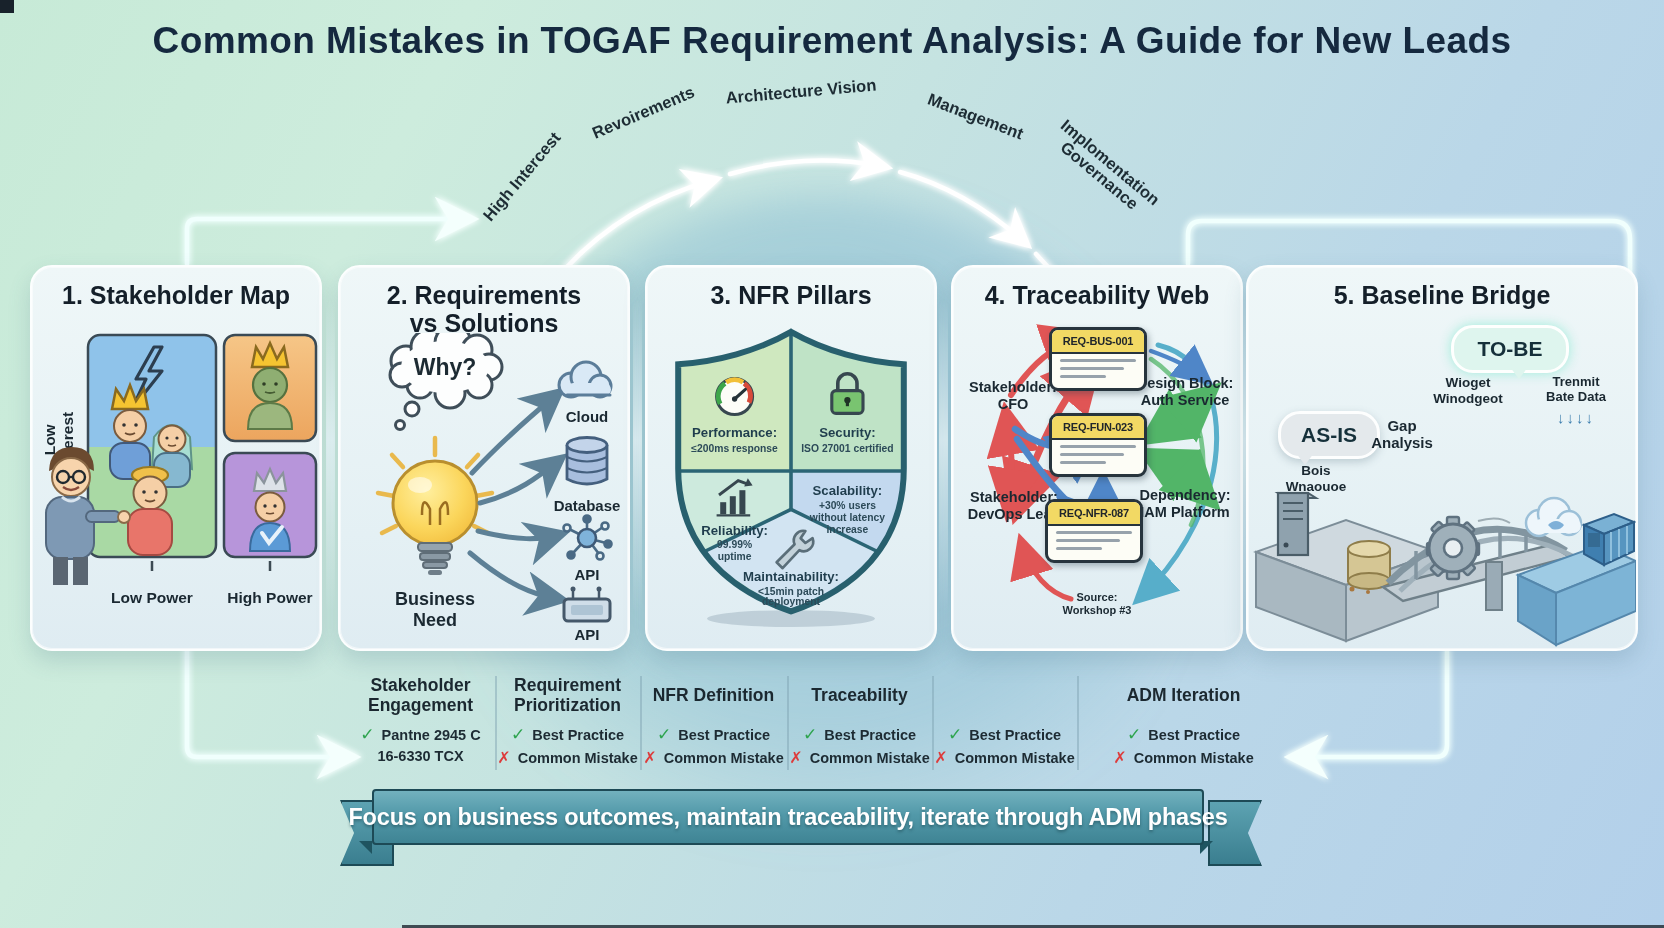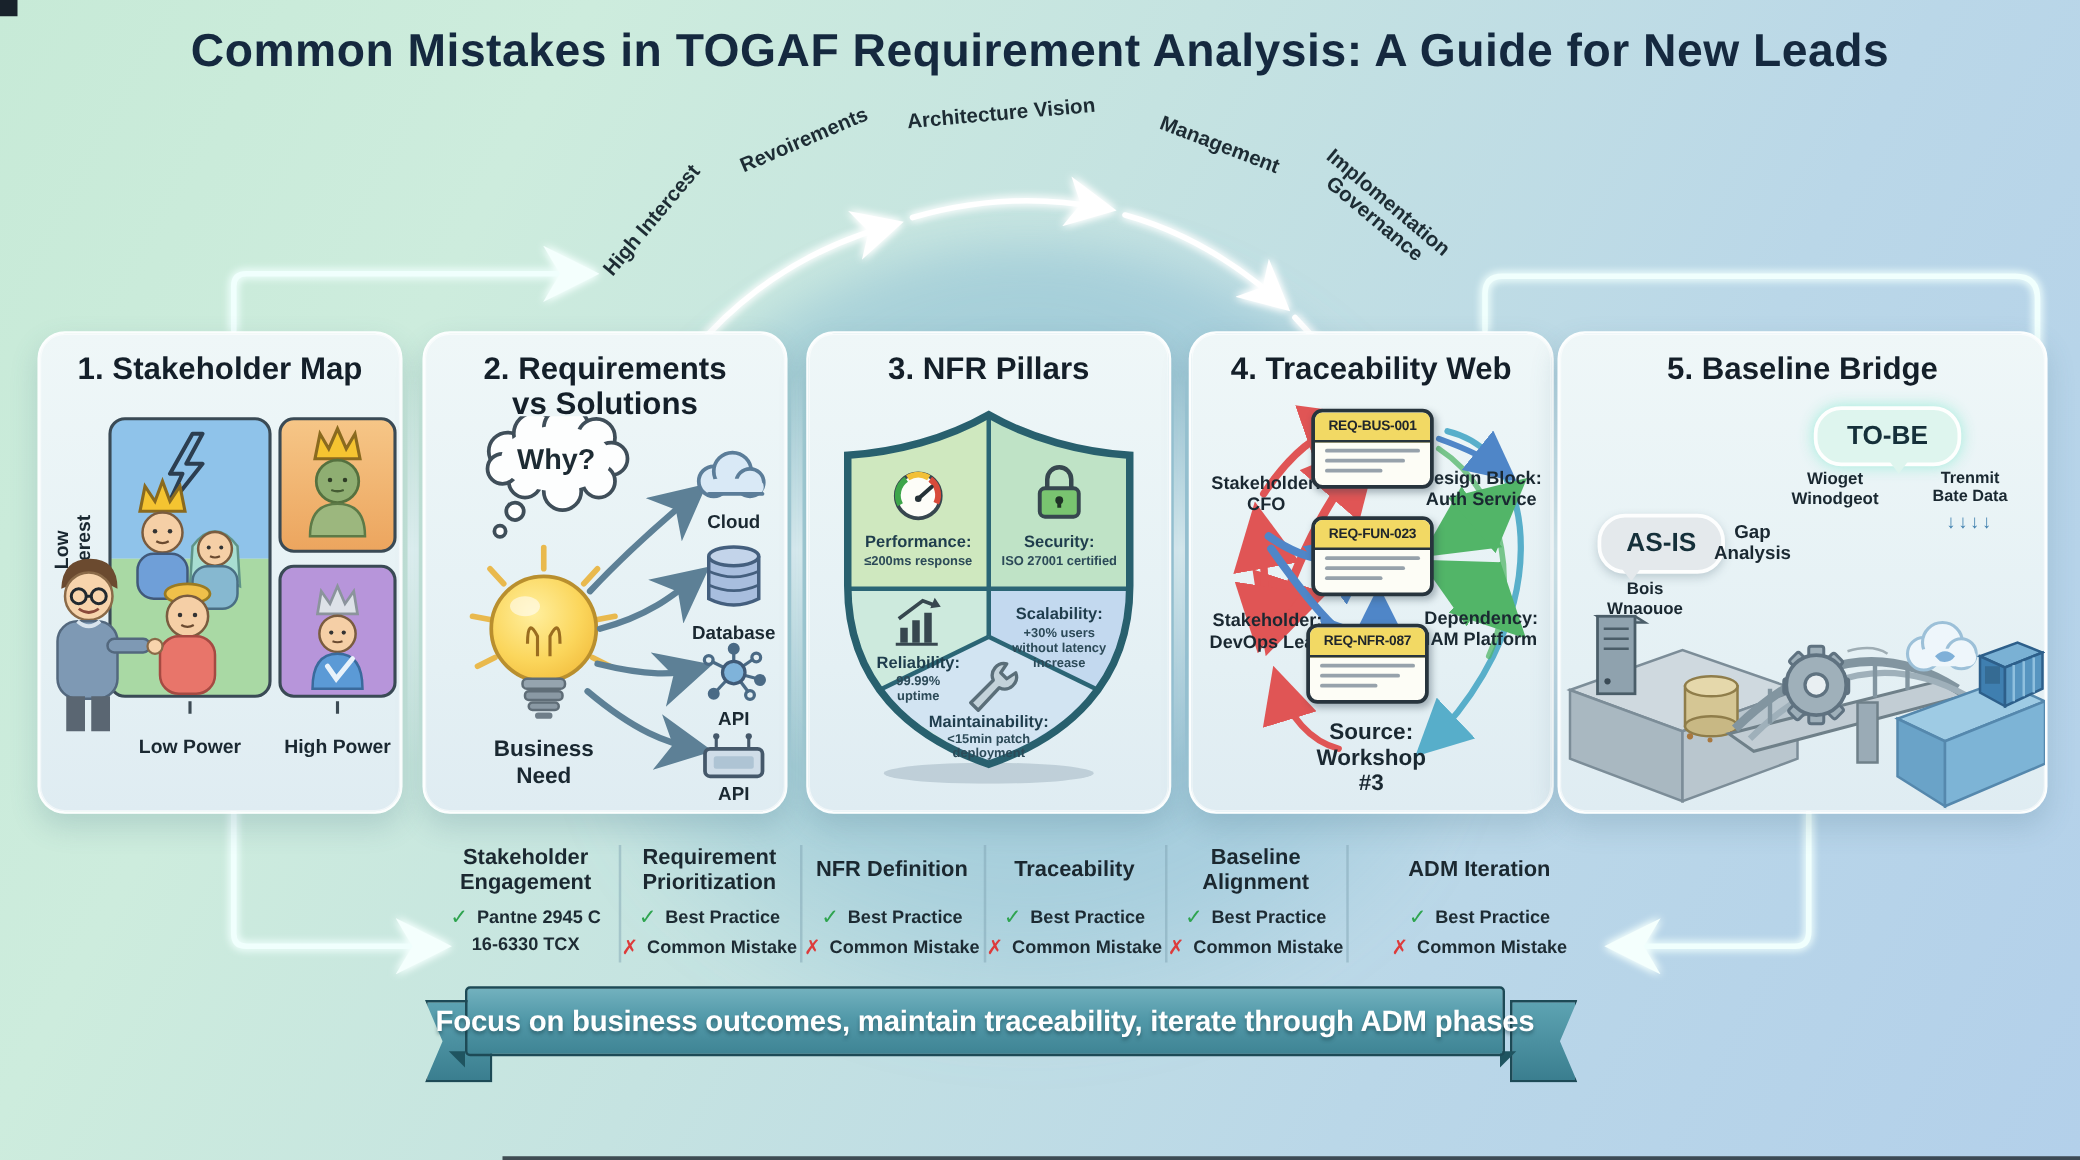--- a/index.html
+++ b/index.html
@@ -458,21 +458,21 @@
         <div>DevOps Lead</div>
     </div>
     <div class="plabel" style="left:178px;top:108px;width:108px;font-size:14.5px;z-index:2;">
       <div>Design Block:</div>
         <div>Auth Service</div>
     </div>
     <div class="plabel" style="left:178px;top:220px;width:108px;font-size:14.5px;z-index:2;">
       <div>Dependency:</div>
         <div>IAM Platform</div>
     </div>
-    <div class="plabel" style="left:88px;top:308px;width:112px;font-size:18px;z-index:2;">
+    <div class="plabel" style="left:88px;top:324px;width:112px;font-size:11px;z-index:2;">
       <div>Source:</div>
         <div>Workshop #3</div>
     </div>
   </div>
 
   <div class="panel" style="left:1246px;width:388px;">
     <div class="ptitle">5. Baseline Bridge</div>
     <div class="bubble tobe" style="left:203px;top:58px;width:112px;height:42px;">
       <span>TO-BE</span>
     </div>
@@ -627,24 +627,20 @@
     <div class="frow r1">
         <span class="ic-check">✓</span>
         <span>Best Practice</span>
       </div>
     <div class="frow r2">
         <span class="ic-cross">✗</span>
         <span>Common Mistake</span>
       </div>
   </div>
   <div class="fcol" style="left:934px;width:141px;">
-    <div class="fhead">
-        <div>Baseline</div>
-        <div>Alignment</div>
-      </div>
     <div class="frow r1">
         <span class="ic-check">✓</span>
         <span>Best Practice</span>
       </div>
     <div class="frow r2">
         <span class="ic-cross">✗</span>
         <span>Common Mistake</span>
       </div>
   </div>
   <div class="fcol" style="left:1079px;width:145px;margin-left:32px;">

